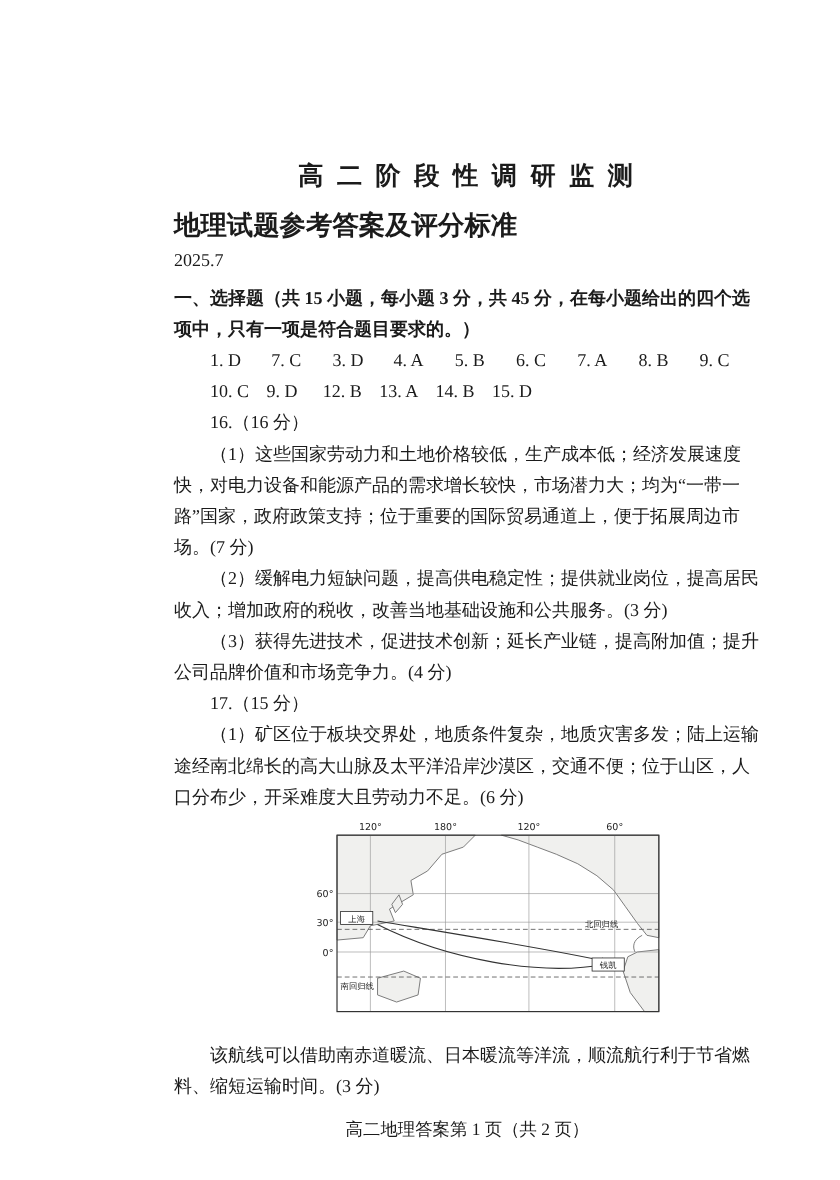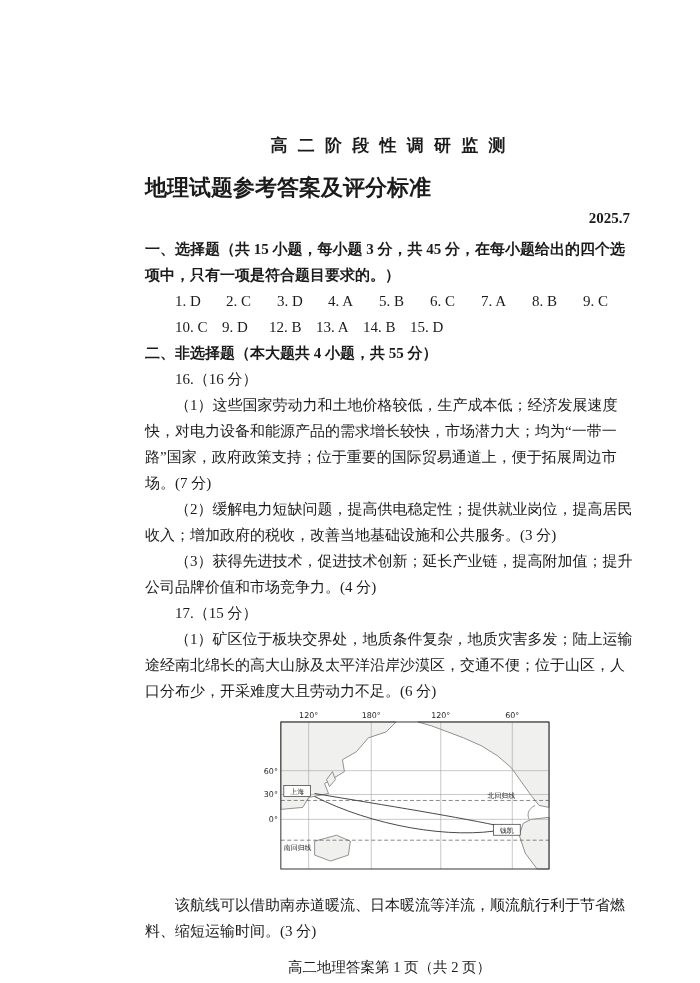--- a/index.html
+++ b/index.html
@@ -1,23 +1,23 @@
 <!DOCTYPE html>
 <html><head>
 <meta charset="utf-8">
 <style>
   html,body{margin:0;padding:0;background:#ffffff;}
   .page{position:relative;width:700px;height:983px;background:#fff;box-sizing:border-box;
         padding:132px 66px 0 145px;
         font-family:"Liberation Serif","DejaVu Serif",serif;
         color:#1b1b1b;font-size:15px;line-height:26px;overflow:hidden;}
   p{margin:0;}
-  .doc-title{margin:0;text-align:center;font-size:17px;font-weight:bold;letter-spacing:3px;line-height:28px;}
+  .doc-title{margin:0;text-align:center;font-size:21px;font-weight:bold;letter-spacing:3px;line-height:28px;}
   .doc-subtitle{margin:12px 0 0;text-align:left;font-size:22px;font-weight:bold;line-height:32px;}
-  .doc-date{text-align:right;margin:2px 4px 6px 0;line-height:24px;font-weight:bold;}
+  .doc-date{margin:2px 4px 6px 0;line-height:24px;}
   .bold{font-weight:bold;}
   .indent{text-indent:2em;}
   .answers{display:flex;padding-left:2em;}
   .answers span{display:inline-block;white-space:nowrap;}
   .answers.row1 span{width:51px;}
   .answers.row2 span{width:47px;}
   .map-figure{margin:4px 0 4px 112px;padding:0;}
   svg .frame{fill:none;stroke:#333;stroke-width:1;}
   svg .grid{stroke:#999;stroke-width:0.55;}
   svg .dashed{stroke:#555;stroke-width:0.7;stroke-dasharray:4 2.5;fill:none;}
@@ -36,39 +36,38 @@
 <div class="page">
 
   <h1 class="doc-title">高 二 阶 段 性 调 研 监 测</h1>
   <h2 class="doc-subtitle">地理试题参考答案及评分标准</h2>
   <div class="doc-date">2025.7</div>
 
   <p class="bold">一、选择题（共 15 小题，每小题 3 分，共 45 分，在每小题给出的四个选项中，只有一项是符合题目要求的。）</p>
 
   <div class="answers row1">
       <span>1. D</span>
-      <span>2. C</span>
+      <span>7. C</span>
       <span>3. D</span>
       <span>4. A</span>
       <span>5. B</span>
       <span>6. C</span>
       <span>7. A</span>
       <span>8. B</span>
       <span>9. C</span>
     </div>
   <div class="answers row2">
       <span>10. C</span>
       <span>9. D</span>
       <span>12. B</span>
       <span>13. A</span>
       <span>14. B</span>
       <span>15. D</span>
     </div>
 
-  <p class="bold">二、非选择题（本大题共 4 小题，共 55 分）</p>
 
   <p class="indent">16.（16 分）</p>
   <p class="indent">（1）这些国家劳动力和土地价格较低，生产成本低；经济发展速度快，对电力设备和能源产品的需求增长较快，市场潜力大；均为“一带一路”国家，政府政策支持；位于重要的国际贸易通道上，便于拓展周边市场。(7 分)</p>
   <p class="indent">（2）缓解电力短缺问题，提高供电稳定性；提供就业岗位，提高居民收入；增加政府的税收，改善当地基础设施和公共服务。(3 分)</p>
   <p class="indent">（3）获得先进技术，促进技术创新；延长产业链，提高附加值；提升公司品牌价值和市场竞争力。(4 分)</p>
 
   <p class="indent">17.（15 分）</p>
   <p class="indent">（1）矿区位于板块交界处，地质条件复杂，地质灾害多发；陆上运输途经南北绵长的高大山脉及太平洋沿岸沙漠区，交通不便；位于山区，人口分布少，开采难度大且劳动力不足。(6 分)</p>
 
   <figure class="map-figure">

